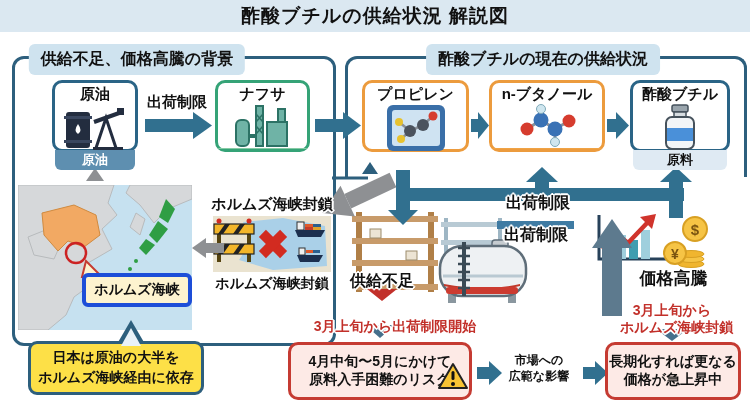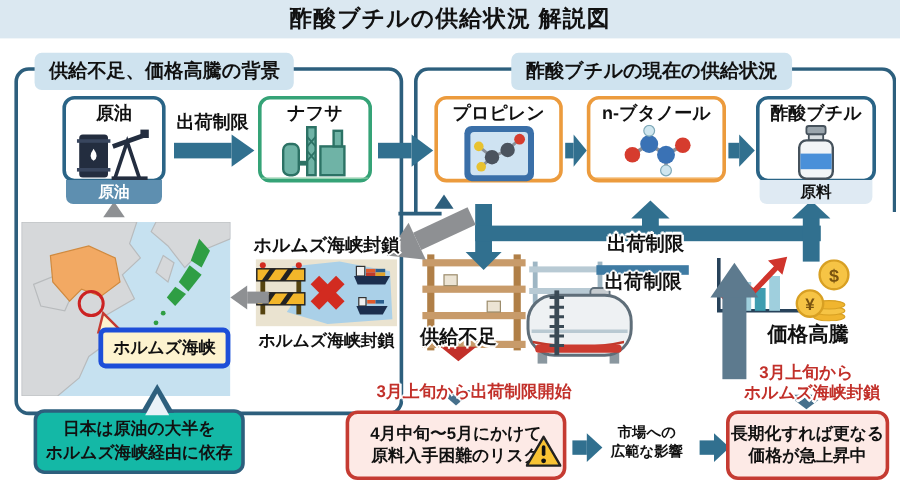--- a/index.html
+++ b/index.html
@@ -14,21 +14,21 @@
   .node-title{font-size:15px;text-align:center;padding-top:2px;white-space:nowrap;}
   .node-icon{flex:1;display:flex;align-items:center;justify-content:center;}
   .node-band{height:20px;border-radius:0 0 6px 6px;font-size:13px;text-align:center;line-height:20px;}
   .lbl{z-index:6;text-align:center;white-space:nowrap;}
   .outline{text-shadow:-2px 0 #fff,2px 0 #fff,0 -2px #fff,0 2px #fff,-1px -1px #fff,1px 1px #fff,-1px 1px #fff,1px -1px #fff;}
   .red{color:#c2302a;margin-top:12px;}
   .pinkbox{background:#fdeae6;border:3px solid #c53b32;border-radius:10px;z-index:5;display:flex;flex-direction:column;align-items:center;justify-content:center;font-size:14px;line-height:1.28;text-align:center;box-sizing:border-box;}
   #overlay{left:0;top:0;z-index:3;pointer-events:none;}
   #map{left:18px;top:185px;width:174px;height:145px;z-index:2;}
   #callout{left:64px;top:88px;width:102px;height:26px;background:#fdf3cf;border:4px solid #1d4ed8;border-radius:6px;font-size:14px;line-height:24px;text-align:center;z-index:3;}
-  #bubble{left:28px;top:341px;width:170px;height:48px;background:#14b8a6;border:3px solid #2d5f7d;border-radius:9px;display:flex;flex-direction:column;align-items:center;justify-content:center;font-size:14px;line-height:1.4;z-index:4;}
+  #bubble{left:28px;top:341px;width:170px;height:48px;background:#fde047;border:3px solid #2d5f7d;border-radius:9px;display:flex;flex-direction:column;align-items:center;justify-content:center;font-size:14px;line-height:1.4;z-index:4;}
   #bubble:before{content:"";position:absolute;left:86px;top:-24px;border-left:14px solid transparent;border-right:14px solid transparent;border-bottom:24px solid #2d5f7d;}
   #bubble:after{content:"";position:absolute;left:90px;top:-16px;border-left:10px solid transparent;border-right:10px solid transparent;border-bottom:18px solid #e9f2f8;}
 </style>
 </head>
 <body>
 
 <div id="stage">
 
   <div id="titlebar" class="abs">
     <span>酢酸ブチルの供給状況 解説図</span>

